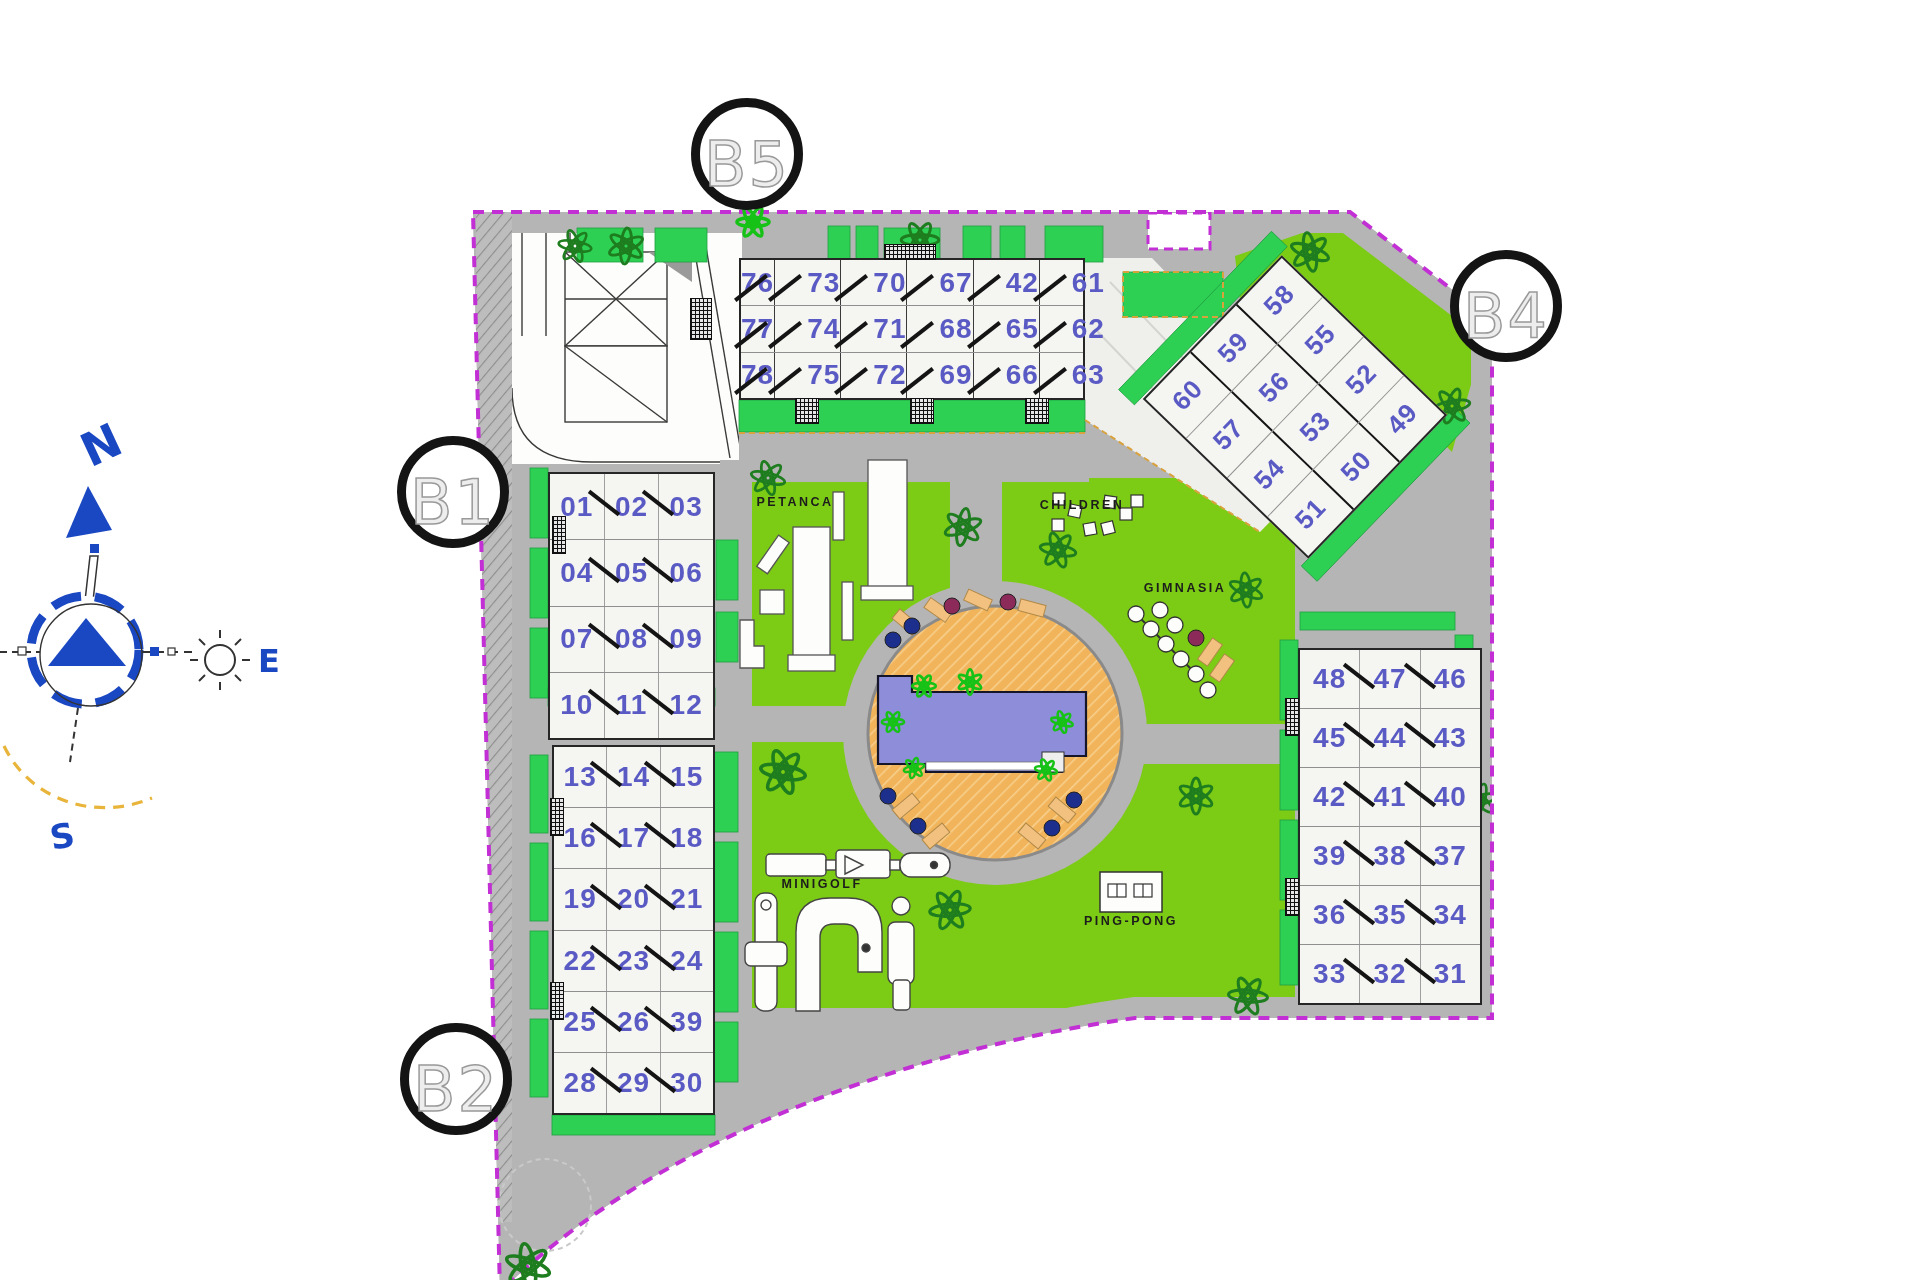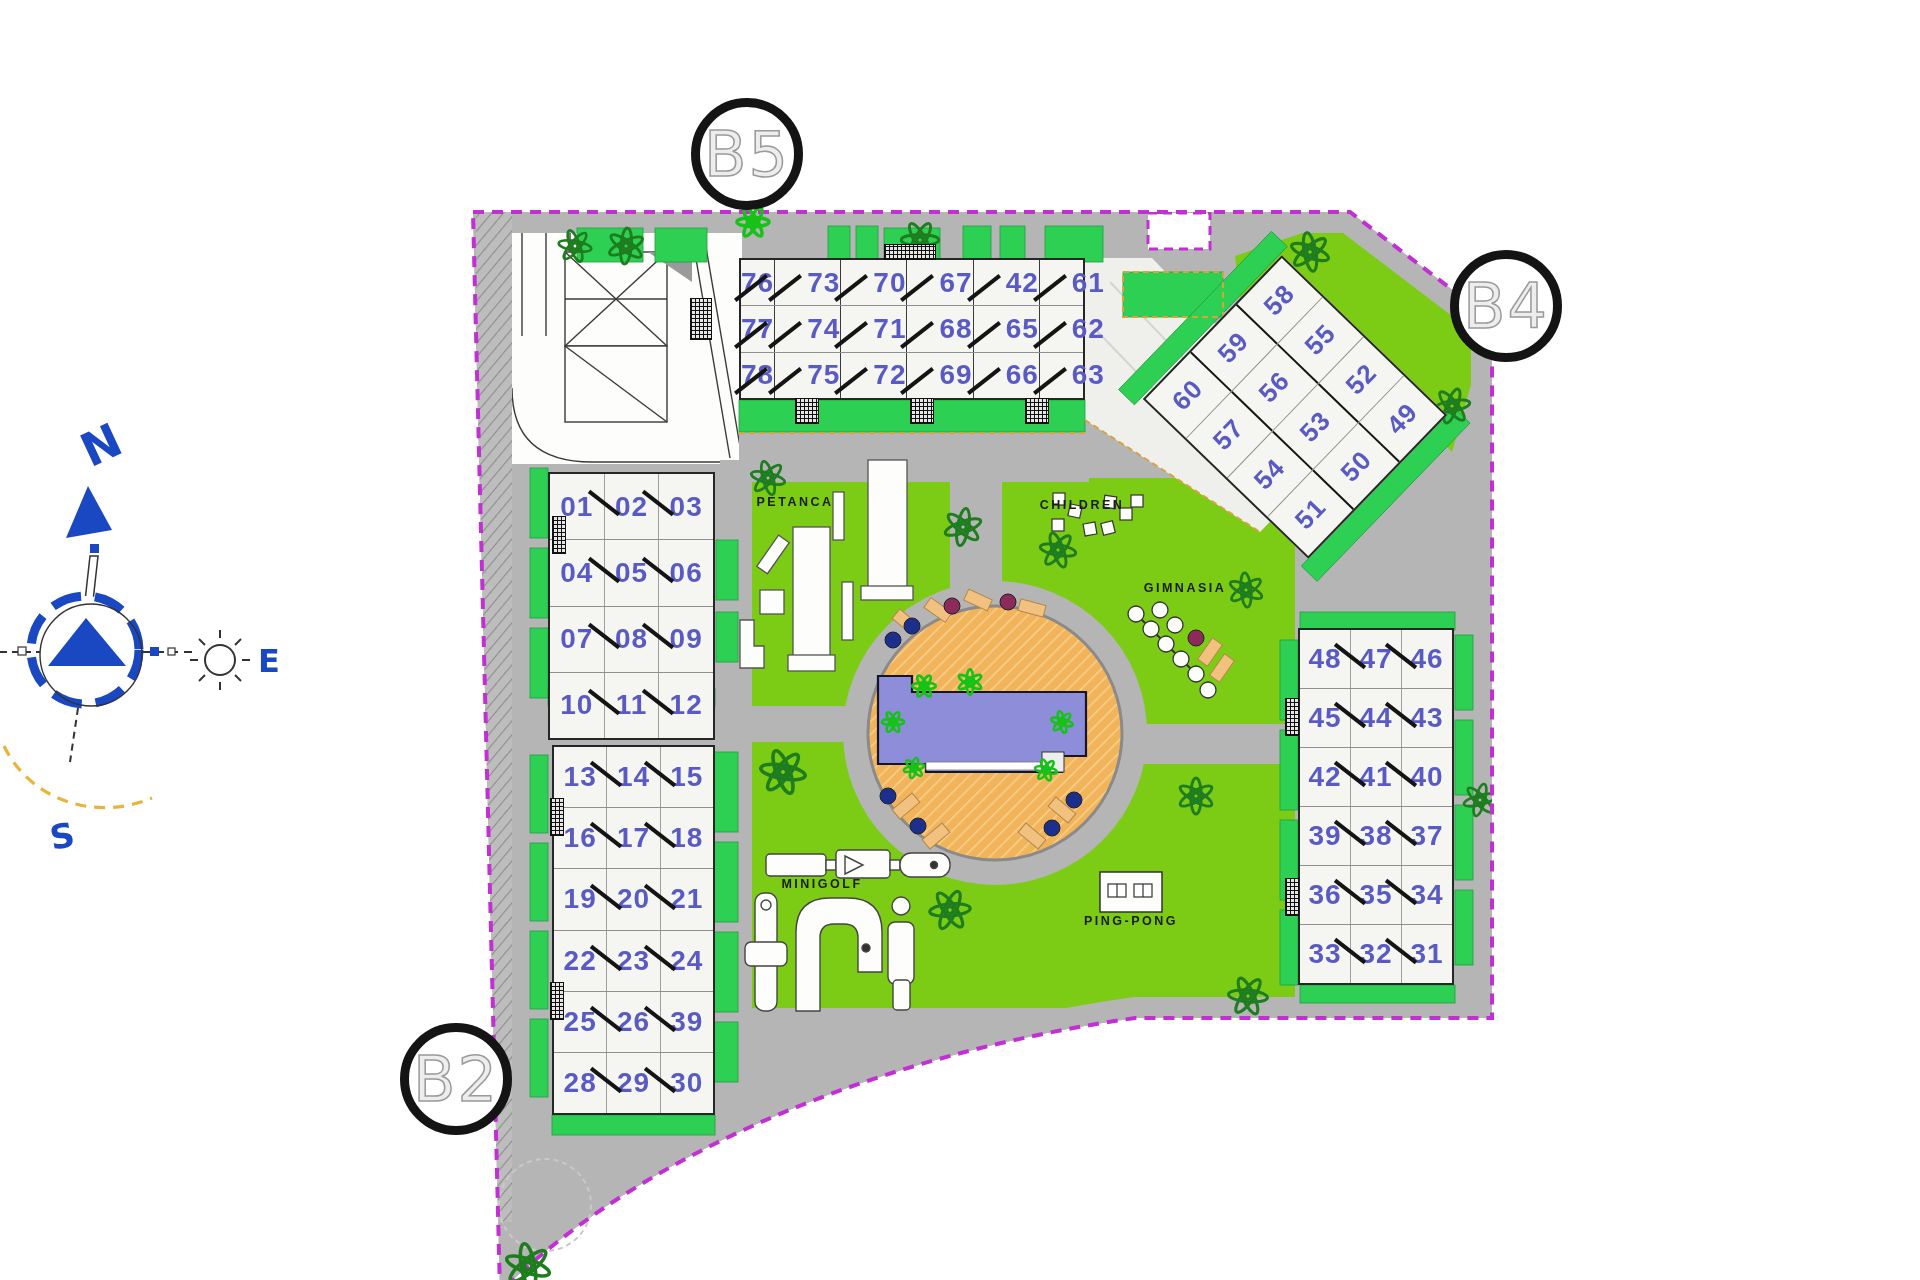--- a/index.html
+++ b/index.html
@@ -2,21 +2,21 @@
 <html><head>
 <meta charset="utf-8">
 <style>
   html,body{margin:0;padding:0;background:#fff;}
   .stage{position:relative;width:1920px;height:1280px;background:#fff;overflow:hidden;
          font-family:"Liberation Sans",sans-serif;}
   .stage svg{position:absolute;left:0;top:0;}
 
   
   .marker{position:absolute;width:112px;height:112px;border:9px solid #141414;border-radius:50%;
-          background:#fff;display:flex;align-items:center;justify-content:center;box-sizing:border-box;}
+          background:#fff;display:flex;align-items:flex-end;justify-content:center;box-sizing:border-box;}
   .marker span{font-family:"DejaVu Sans",sans-serif;font-size:62px;font-weight:400;color:#ededed;
                -webkit-text-stroke:1.5px #9a9a9a;letter-spacing:2px;}
 
   
   .bldg{position:absolute;background:#f5f5f2;border:2px solid #262626;box-sizing:border-box;
         display:flex;flex-direction:column;}
   .unit-row{flex:1;display:flex;}
   .unit-row + .unit-row{border-top:1px solid #8f8f8f;}
   .unit-cell{flex:1;display:flex;align-items:center;justify-content:center;position:relative;
              color:#5a5ac4;font-weight:700;font-size:28px;letter-spacing:1px;}
@@ -330,20 +330,23 @@
     <path d="M4,746 C30,800 95,822 152,798" fill="none" stroke="#e8b43a" stroke-width="3.2" stroke-dasharray="11 8"></path>
   </g>
 </svg>
 
 <div class="marker" style="left:691px;top:98px">
       <span>B5</span>
     </div>
 <div class="marker" style="left:1450px;top:250px">
       <span>B4</span>
     </div>
+<div class="marker" style="left:397px;top:436px">
+      <span>B1</span>
+    </div>
 <div class="marker" style="left:400px;top:1023px">
       <span>B2</span>
     </div>
 
 <div class="bldg b5top slash-f" style="left:739px;top:258px;width:346px;height:142px">
       <div class="unit-row">
         <div class="unit-cell">76</div>
         <div class="unit-cell">73</div>
         <div class="unit-cell">70</div>
         <div class="unit-cell">67</div>
@@ -414,21 +417,21 @@
         <div class="unit-cell">25</div>
         <div class="unit-cell">26</div>
         <div class="unit-cell">39</div>
       </div>
       <div class="unit-row">
         <div class="unit-cell">28</div>
         <div class="unit-cell">29</div>
         <div class="unit-cell">30</div>
       </div>
     </div>
-<div class="bldg slash-b" style="left:1298px;top:628px;width:156px;height:357px">
+<div class="bldg slash-b" style="left:1298px;top:648px;width:184px;height:357px">
       <div class="unit-row">
         <div class="unit-cell">48</div>
         <div class="unit-cell">47</div>
         <div class="unit-cell">46</div>
       </div>
       <div class="unit-row">
         <div class="unit-cell">45</div>
         <div class="unit-cell">44</div>
         <div class="unit-cell">43</div>
       </div>

